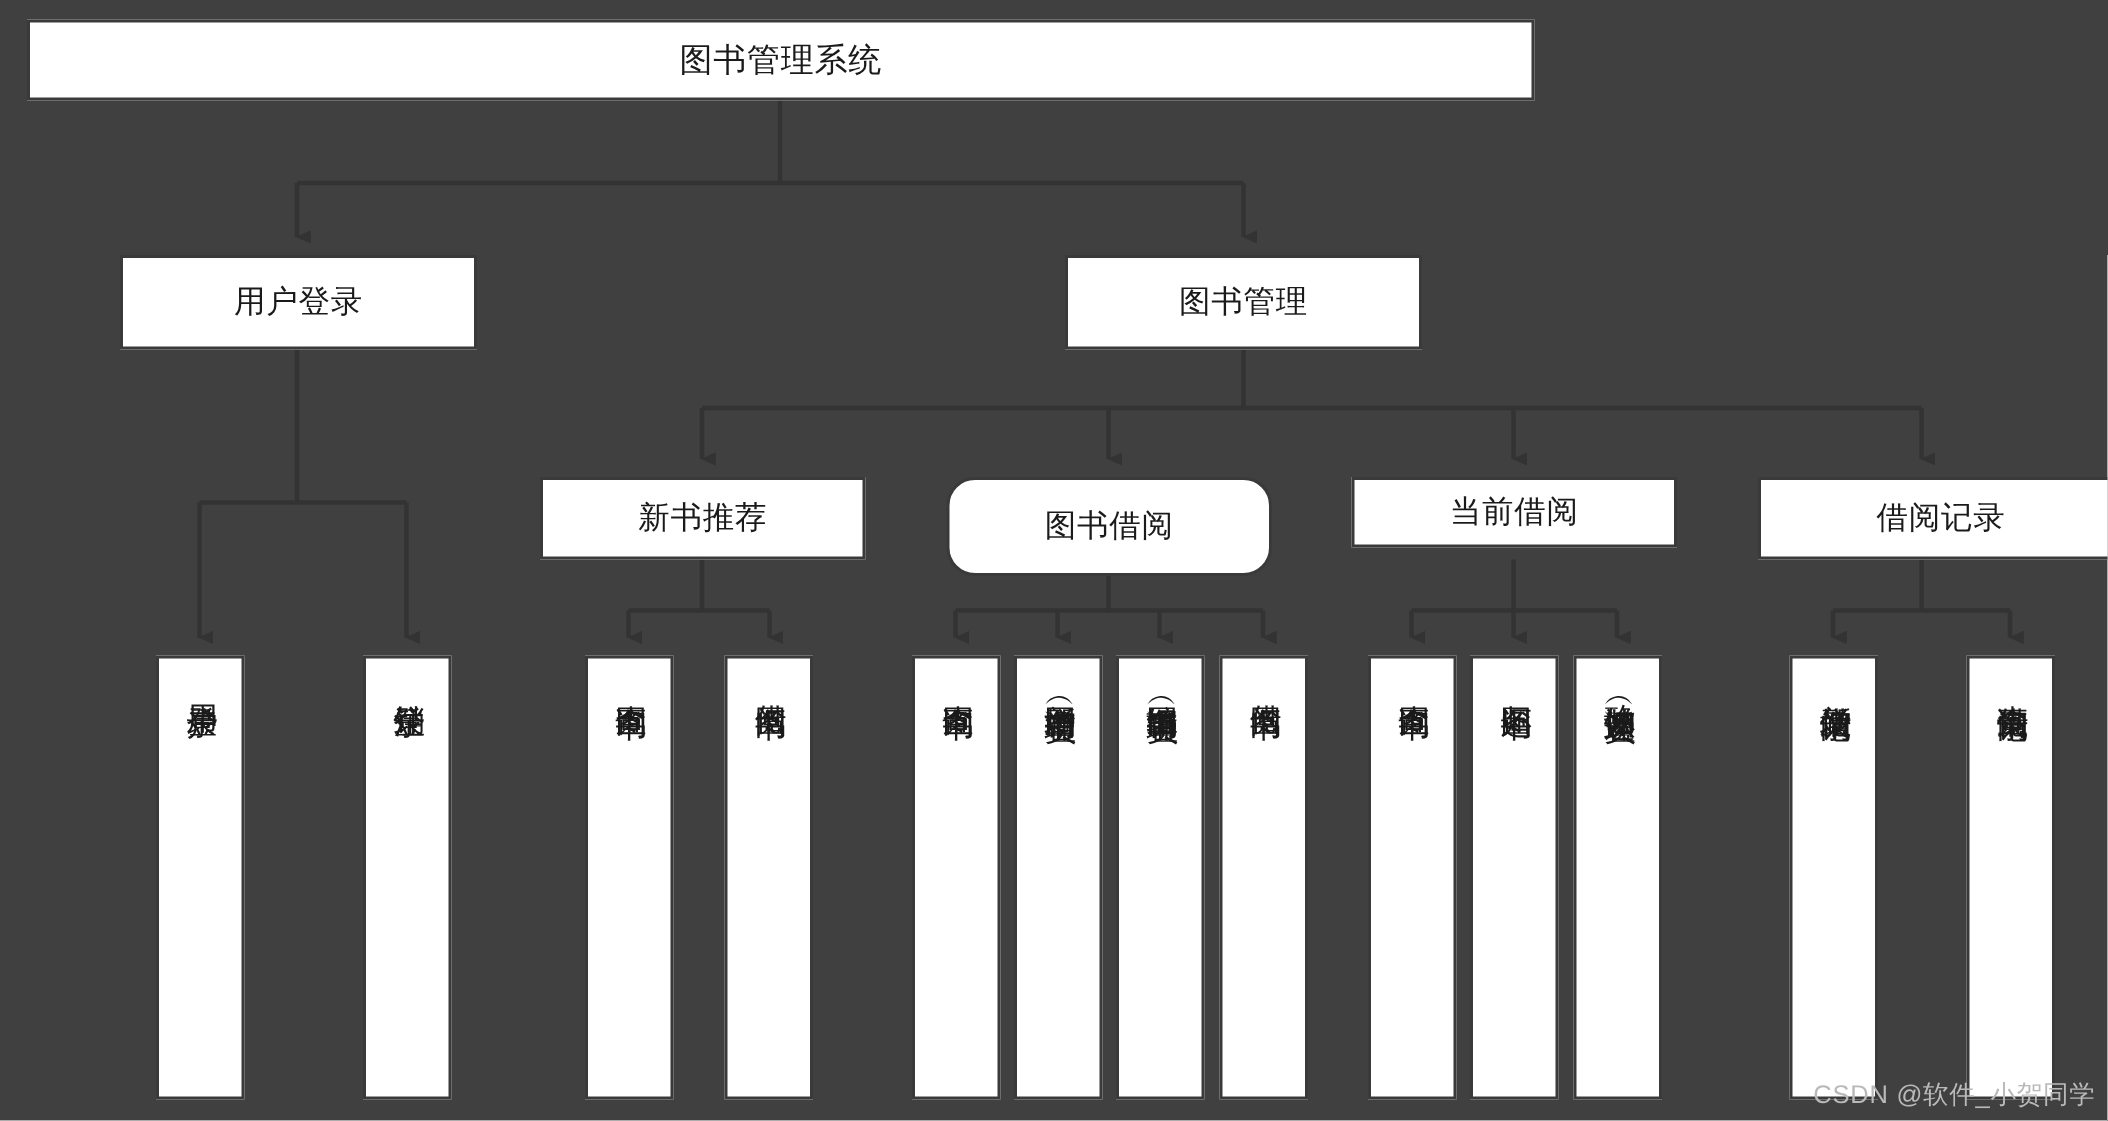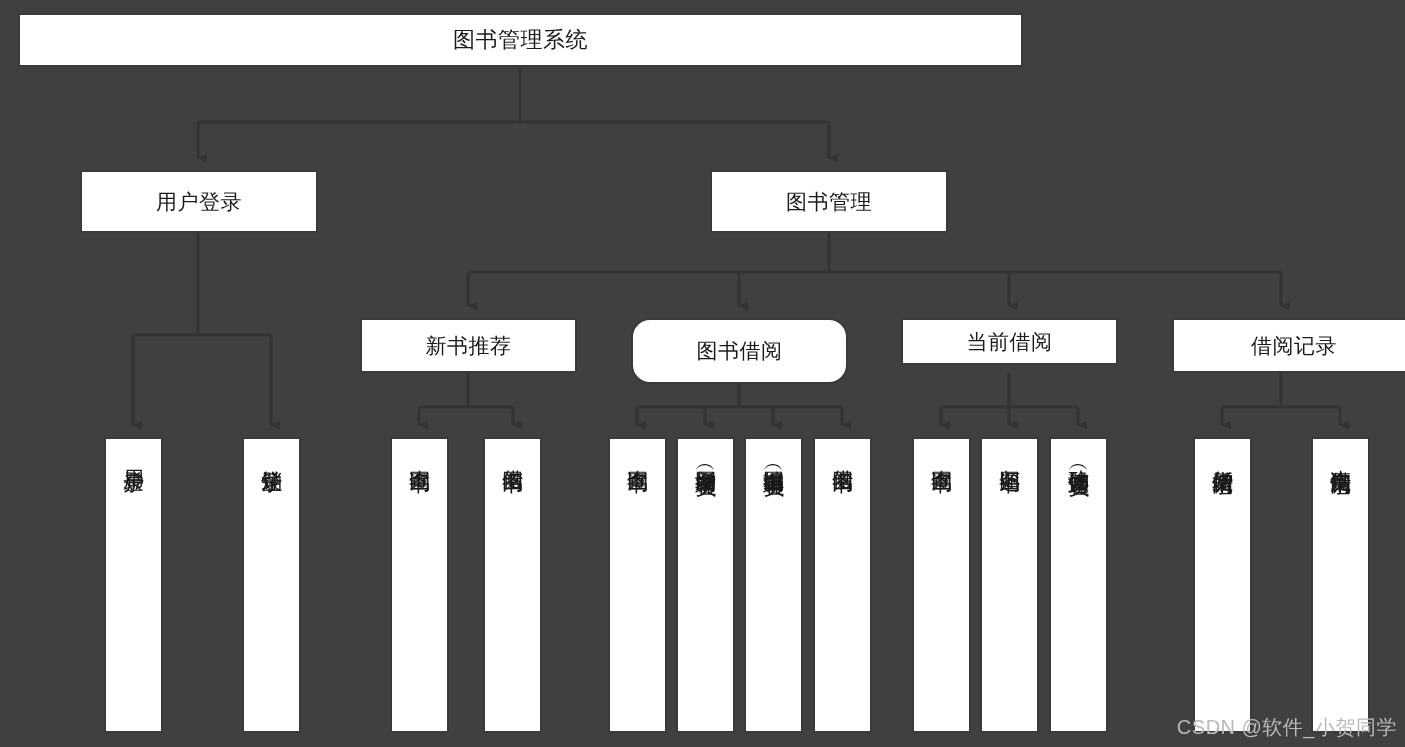--- a/index.html
+++ b/index.html
@@ -61,21 +61,21 @@
     text-orientation: upright;
     font-size: 21px;
     line-height: 1.08;
     letter-spacing: 1px;
     white-space: nowrap;
   }
   .watermark {
     position: absolute;
     right: 8px;
     bottom: 6px;
-    font-size: 20px;
+    font-size: 17px;
     color: #b9b9b9;
     white-space: nowrap;
     letter-spacing: 0.5px;
   }
 </style>
 </head>
 <body>
 
 <div id="diagram-root">
 

